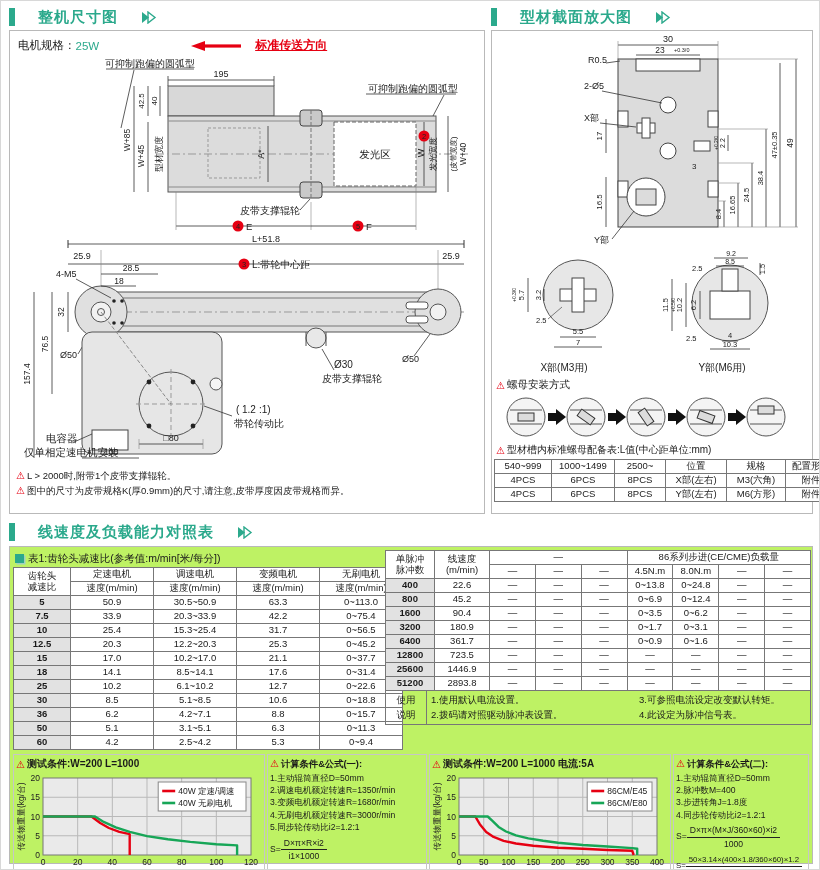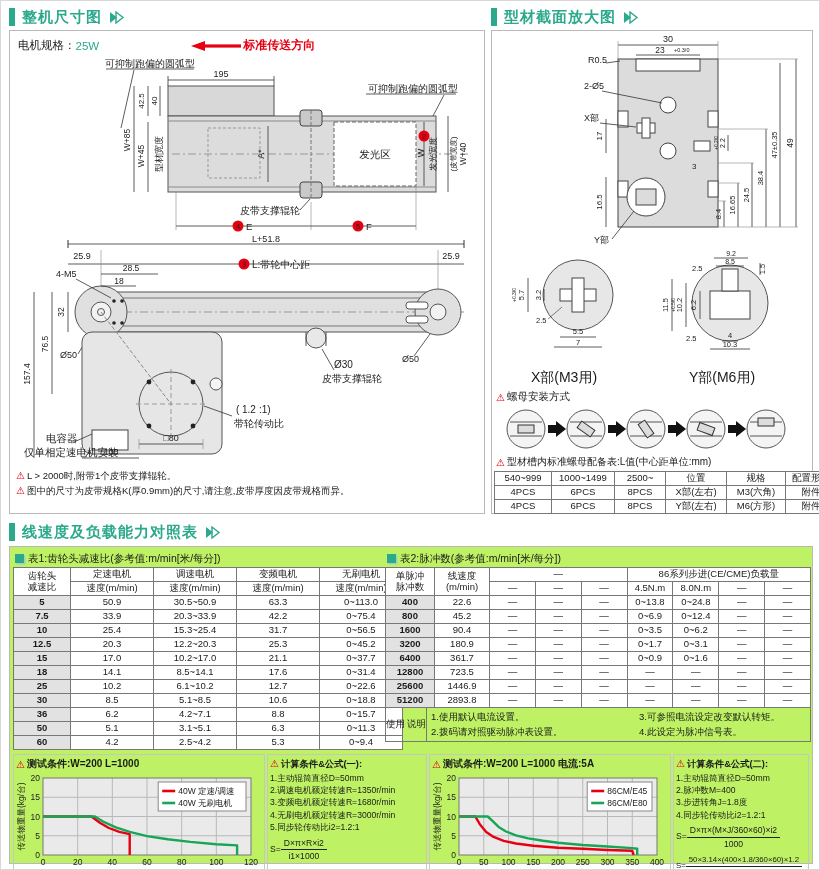--- a/index.html
+++ b/index.html
@@ -1,41 +1,41 @@
 <!DOCTYPE html>
 <html><head>
 <meta charset="utf-8">
 <style>
   html,body{margin:0;padding:0;background:#fff;}
   body{font-family:"Liberation Sans","DejaVu Sans",sans-serif;color:#1a1a1a;}
   .page{position:relative;width:820px;height:870px;background:#fff;border:1px solid #d8d8d8;box-sizing:border-box;overflow:hidden;}
-  .sec-head{display:flex;align-items:center;gap:7px;height:22px;}
+  .sec-head{display:flex;align-items:center;gap:23px;height:22px;}
   .sec-bar{width:6px;height:18px;background:#2ba98c;display:inline-block;}
   .sec-title{color:#2ba98c;font-size:15px;font-weight:bold;letter-spacing:1px;}
   .sec-arrow{display:inline-block;}
   .panel{position:absolute;}
   .pbox{border:1px solid #b9b9b9;background:#fff;box-sizing:border-box;}
   .motor-row{display:flex;align-items:center;font-size:11.5px;padding:6px 6px 0 8px;}
   .motor-val{color:#2ba98c;}
-  .dir{margin-left:92px;display:flex;align-items:center;gap:0;color:#e60012;font-weight:bold;font-size:12px;}
+  .dir{margin-left:92px;display:flex;align-items:center;gap:12px;color:#e60012;font-weight:bold;font-size:12px;text-decoration:underline;}
   svg text{font-family:"Liberation Sans","DejaVu Sans",sans-serif;fill:#222;}
   .notes{font-size:9.5px;line-height:1.5;padding:2px 6px;}
   .warn{color:#e60012;font-weight:bold;margin-right:2px;font-size:10px;}
-  .cap{font-size:14px;text-align:center;margin-top:14px;}
+  .cap{font-size:10px;text-align:center;margin-top:6px;}
   table{border-collapse:collapse;table-layout:fixed;}
   td,th{border:1px solid #777;font-size:9.5px;font-weight:normal;text-align:center;padding:0 2px;height:13px;line-height:1.1;background:#fff;overflow:hidden;white-space:nowrap;}
   tbody td.c0{background:#e2e2e2;font-weight:bold;}
   .tbl-title{display:flex;align-items:center;gap:4px;font-size:10.5px;height:17px;padding-left:2px;}
   .sq{width:9px;height:9px;background:#2ba98c;box-shadow:1.5px 1.5px 0 #9fcfc2;display:inline-block;}
   .nut-title{display:flex;align-items:center;font-size:10.5px;margin:3px 0 2px 2px;}
   .b-wrap{position:absolute;left:8px;top:520px;width:804px;}
   .b-box{border:1px solid #b9b9b9;margin-top:3px;background:#bef264;box-sizing:border-box;padding:3px;}
   .tables-row{display:flex;gap:6px;}
   .usage{display:flex;border:1px solid #777;border-top:none;font-size:9.5px;}
-  .usage .lab{width:40px;border-right:1px solid #777;display:flex;flex-direction:row;justify-content:center;align-items:center;gap:2px;}
+  .usage .lab{width:40px;border-right:1px solid #777;display:flex;flex-direction:column;justify-content:center;align-items:center;gap:2px;}
   .usage .col{padding:2px 4px;line-height:1.55;}
   .charts-row{display:flex;margin-top:4px;gap:2px;}
   .cell{border:1px solid #c6c6c6;box-sizing:border-box;padding:2px;}
   .cond{font-size:10px;font-weight:bold;display:flex;align-items:center;}
   .calc{font-size:8.6px;line-height:1.45;}
   .calc .t{font-weight:bold;font-size:9.3px;}
   .frac{display:inline-block;vertical-align:middle;text-align:center;margin:1px 0;}
   .frac .top{display:block;border-bottom:1px solid #222;padding:0 3px;}
   .frac .bot{display:block;}
   .fr-row{margin-top:2px;}
@@ -516,24 +516,20 @@
                   <td>4.2</td>
                   <td>2.5~4.2</td>
                   <td>5.3</td>
                   <td>0~9.4</td>
                 </tr>
               </tbody>
           </table>
         </div>
 
         <div style="flex:1;">
-          <div class="tbl-title">
-            <span class="sq"></span>
-            <span>表2:脉冲数(参考值:m/min[米/每分])</span>
-          </div>
           <table style="width:426px;">
             <thead>
               <tr>
                 <th rowspan="2" style="width:44px;">
                     <div>单脉冲</div>
                     <div>脉冲数</div>
                   </th>
                 <th rowspan="2" style="width:50px;">
                     <div>线速度</div>
                     <div>(m/min)</div>

